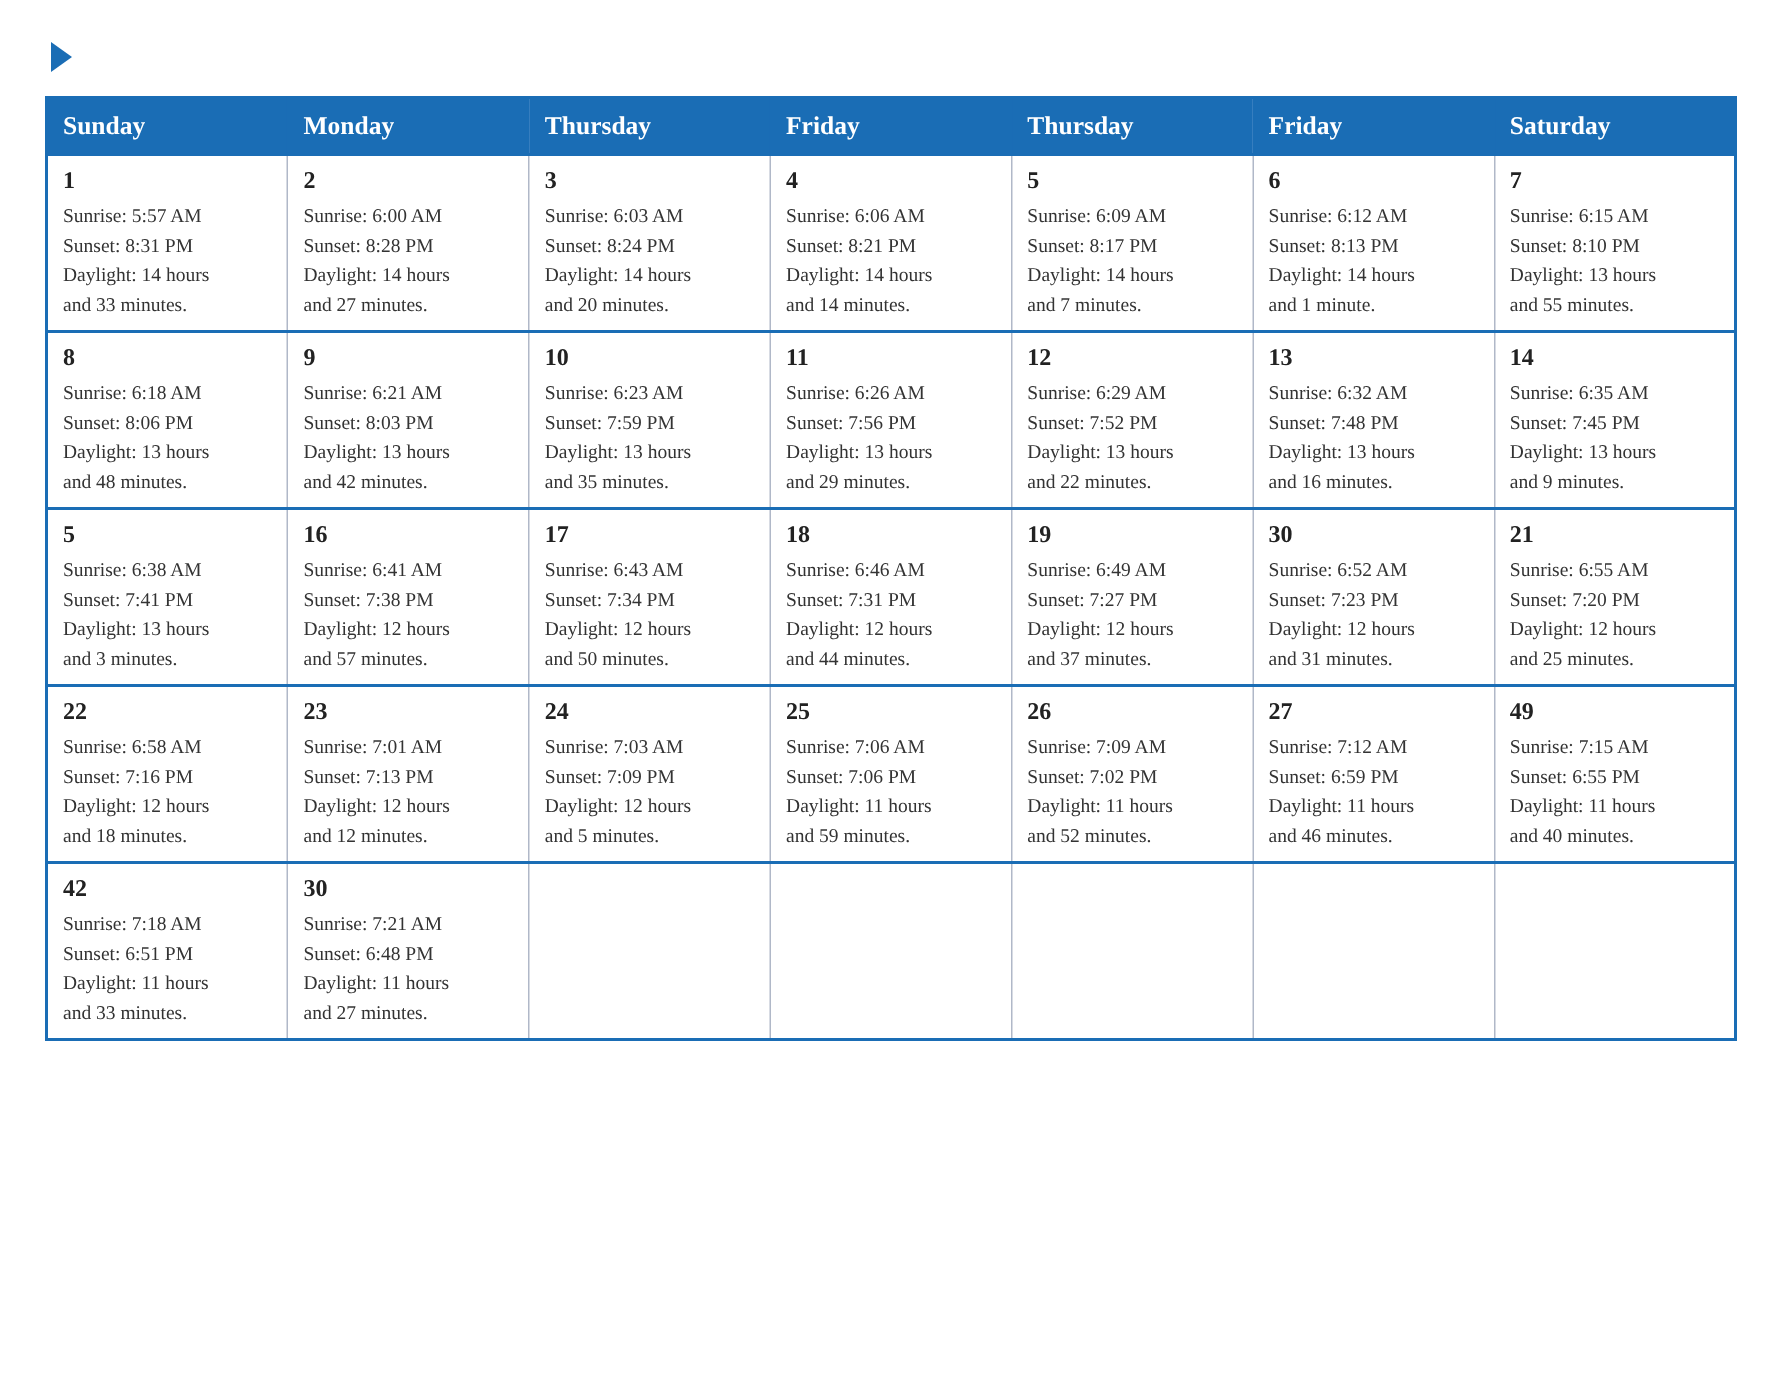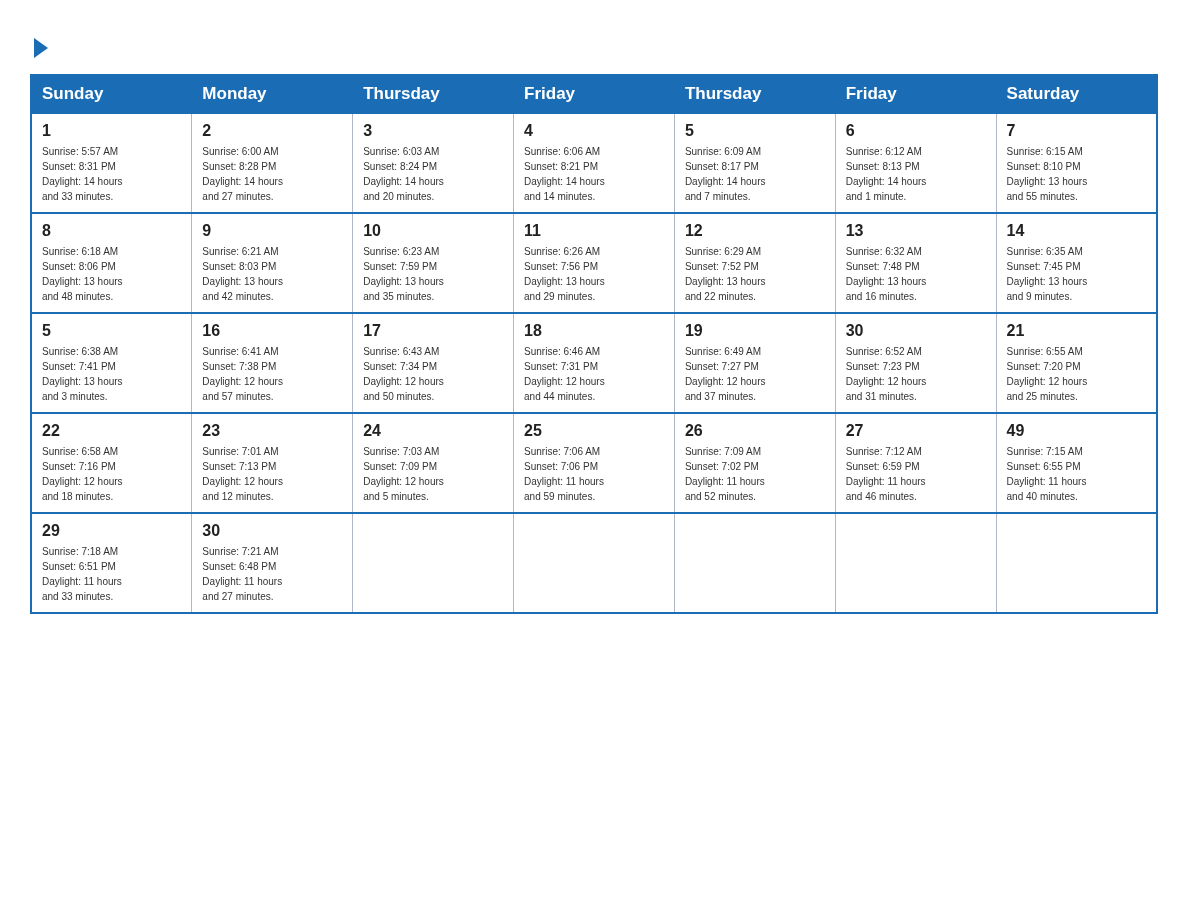--- a/index.html
+++ b/index.html
@@ -4,21 +4,22 @@
   <style>
     * { box-sizing: border-box; margin: 0; padding: 0; }
     body {
       font-family: Arial, sans-serif;
       background: #fff;
       color: #222;
       width: 1188px;
       min-height: 918px;
     }
     .page {
-      padding: 34px 30px 30px 30px;
+      padding: 24px 30px 30px 30px;
+      font-family: Liberation Serif, serif;
     }
     .header {
       display: flex;
       justify-content: space-between;
       align-items: flex-start;
       margin-bottom: 16px;
     }
     .logo {
       display: flex;
       flex-direction: column;
@@ -87,21 +88,21 @@
     .calendar tr {
       border-bottom: 2px solid #1a6db5;
     }
     .day-number {
       font-size: 16px;
       font-weight: bold;
       color: #222;
       margin-bottom: 4px;
     }
     .day-info {
-      font-size: 10px;
+      font-size: 13px;
       color: #333;
       line-height: 1.5;
     }
     .empty-cell {
       background: #fff;
     }
     .logo-line2 {
       display: flex;
       align-items: center;
     }
@@ -254,21 +255,21 @@
             <div class="day-number">27</div>
             <div class="day-info">Sunrise: 7:12 AM<br>Sunset: 6:59 PM<br>Daylight: 11 hours<br>and 46 minutes.</div>
           </td>
           <td>
             <div class="day-number">49</div>
             <div class="day-info">Sunrise: 7:15 AM<br>Sunset: 6:55 PM<br>Daylight: 11 hours<br>and 40 minutes.</div>
           </td>
         </tr>
         <tr>
           <td>
-            <div class="day-number">29</div>
+            <div class="day-number">42</div>
             <div class="day-info">Sunrise: 7:18 AM<br>Sunset: 6:51 PM<br>Daylight: 11 hours<br>and 33 minutes.</div>
           </td>
           <td>
             <div class="day-number">30</div>
             <div class="day-info">Sunrise: 7:21 AM<br>Sunset: 6:48 PM<br>Daylight: 11 hours<br>and 27 minutes.</div>
           </td>
           <td class="empty-cell"></td>
           <td class="empty-cell"></td>
           <td class="empty-cell"></td>
           <td class="empty-cell"></td>

